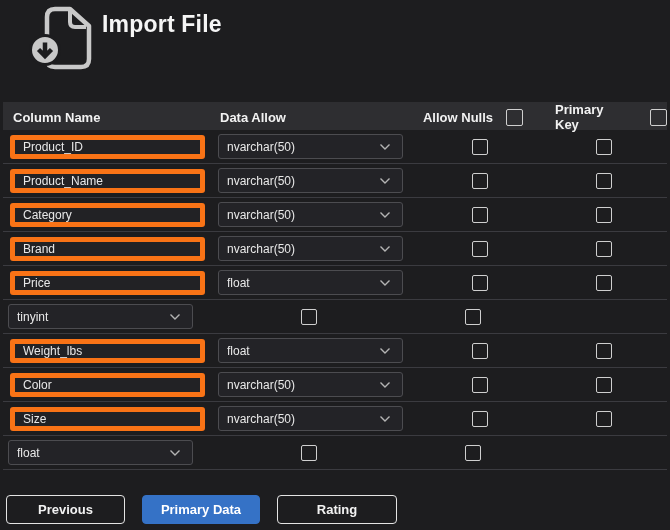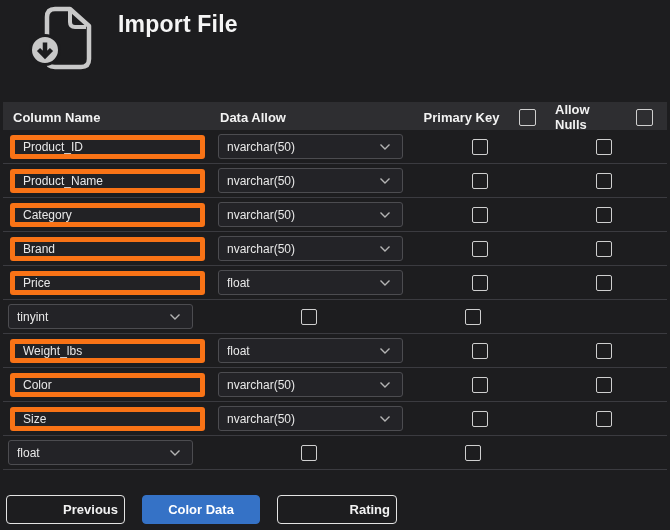--- a/index.html
+++ b/index.html
@@ -8,21 +8,21 @@
     width: 670px; height: 530px;
     background: #1d1d1f;
     font-family: "Liberation Sans", sans-serif;
     color: #f0f0f0;
     overflow: hidden;
   }
 
   
   .app-header { display: flex; align-items: flex-start; padding: 6px 0 0 24px; height: 72px; }
   .icon-wrap { width: 78px; height: 64px; flex: 0 0 auto; }
-  .header-text { margin-left: 16px; padding-top: 5px; }
+  .header-text { padding-top: 5px; }
   .page-title { margin: 0; font-size: 23px; font-weight: bold; color: #f5f5f5; letter-spacing: 0.2px; }
   .subtitle { margin-top: 5px; font-size: 12.5px; color: #e2e2e2; }
 
   
   .table-wrap { margin: 30px 3px 9px 3px; }
   .thead, .row {
     display: grid;
     grid-template-columns: 210px 192px 150px 1fr;
     align-items: center;
   }
@@ -88,21 +88,20 @@
     font-size: 13px;
     border-radius: 4px;
     height: 29px;
     cursor: pointer;
   }
   .btn-outline {
     background: transparent;
     border: 1px solid #e4e4e4;
     color: #f2f2f2;
     width: 119px;
-    text-align: right;
   }
   .btn-primary {
     background: #3572c6;
     border: 1px solid #3572c6;
     color: #ffffff;
     width: 118px;
   }
   .btn-cancel { width: 120px; }
 </style>
 </head>
@@ -119,28 +118,28 @@
   </div>
   <div class="header-text">
     <h1 class="page-title">Import File</h1>
   </div>
 </div>
 
 <div class="table-wrap">
   <div class="thead">
     <div class="th-name">Column Name</div>
     <div class="th-type">Data Allow</div>
+    <div class="th-check nulls">
+      <span>Allow Nulls</span>
+      <input type="checkbox" style="">
+    </div>
     <div class="th-check">
       <span>Primary Key</span>
       <input type="checkbox" style="">
     </div>
-    <div class="th-check nulls">
-      <span>Allow Nulls</span>
-      <input type="checkbox" style="">
-    </div>
   </div>
   <div>
   <div class="row">
     <div class="cell-name">
       <input class="name-input" type="text" value="Product_ID" style="">
     </div>
     <div class="cell-type">
       <select class="type-select"><option>nvarchar(50)</option></select>
       <span class="chev">
         <svg width="12" height="8" viewBox="0 0 12 8">
@@ -327,15 +326,15 @@
     </div>
     <div class="cell-check nulls">
       <input type="checkbox" style="">
     </div>
   </div>
 </div>
 </div>
 
 <div class="footer">
   <button class="btn-outline">Previous</button>
-  <button class="btn-primary">Color Data</button>
+  <button class="btn-primary">Primary Data</button>
   <button class="btn-outline btn-cancel">Rating</button>
 </div>
 
 </body></html>

